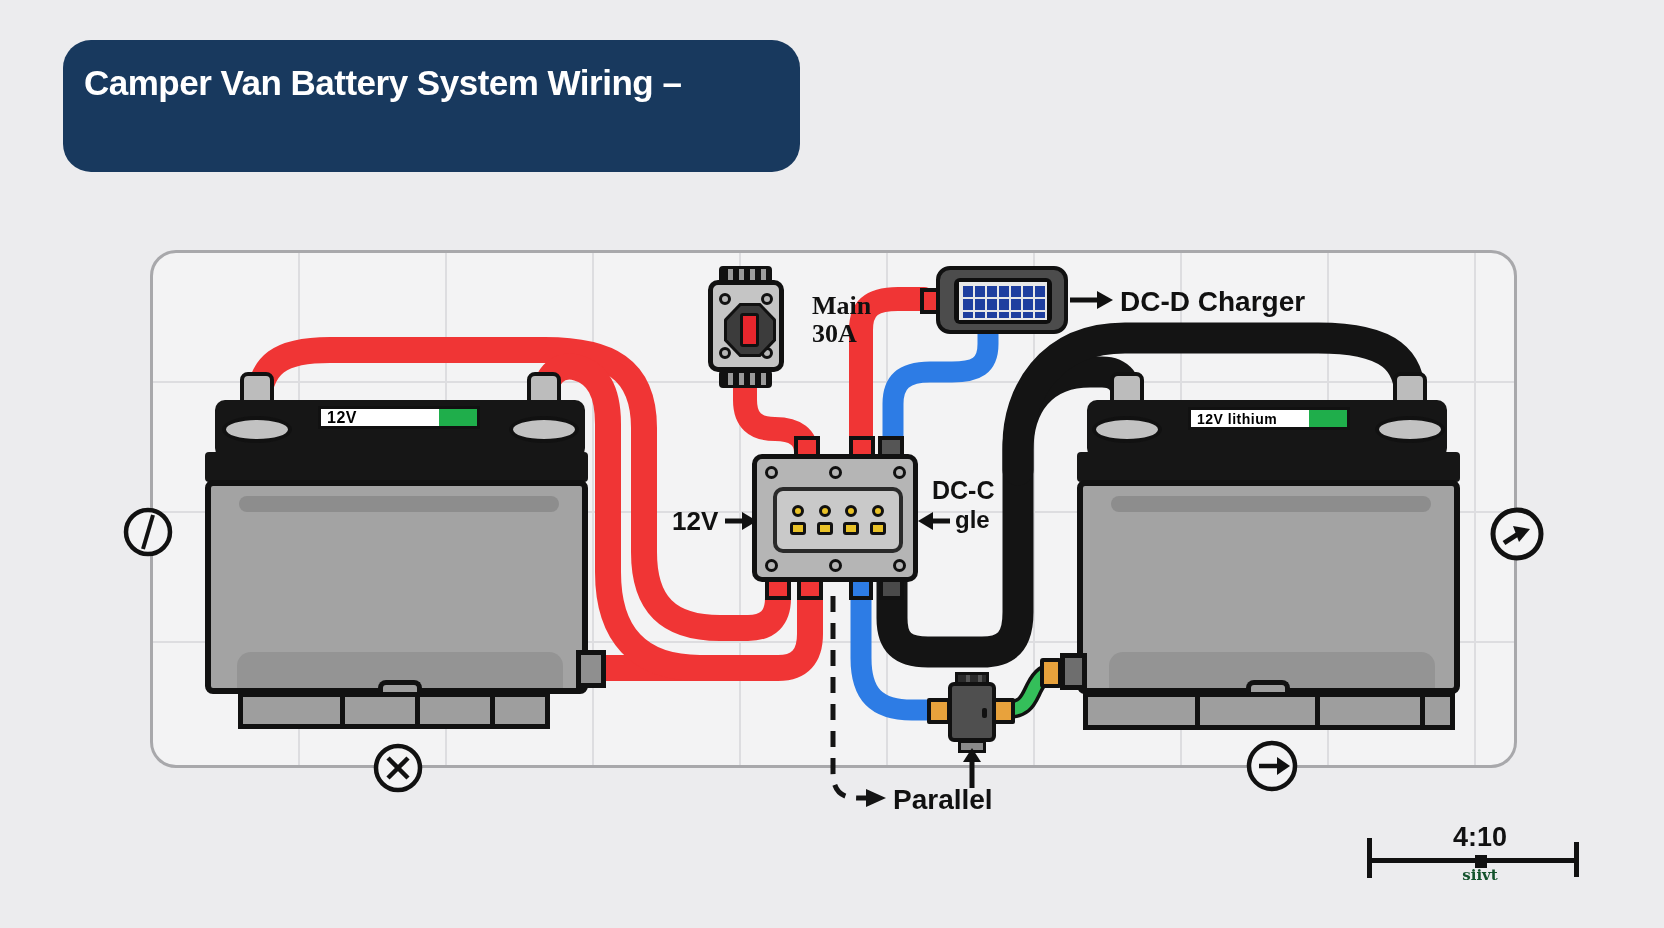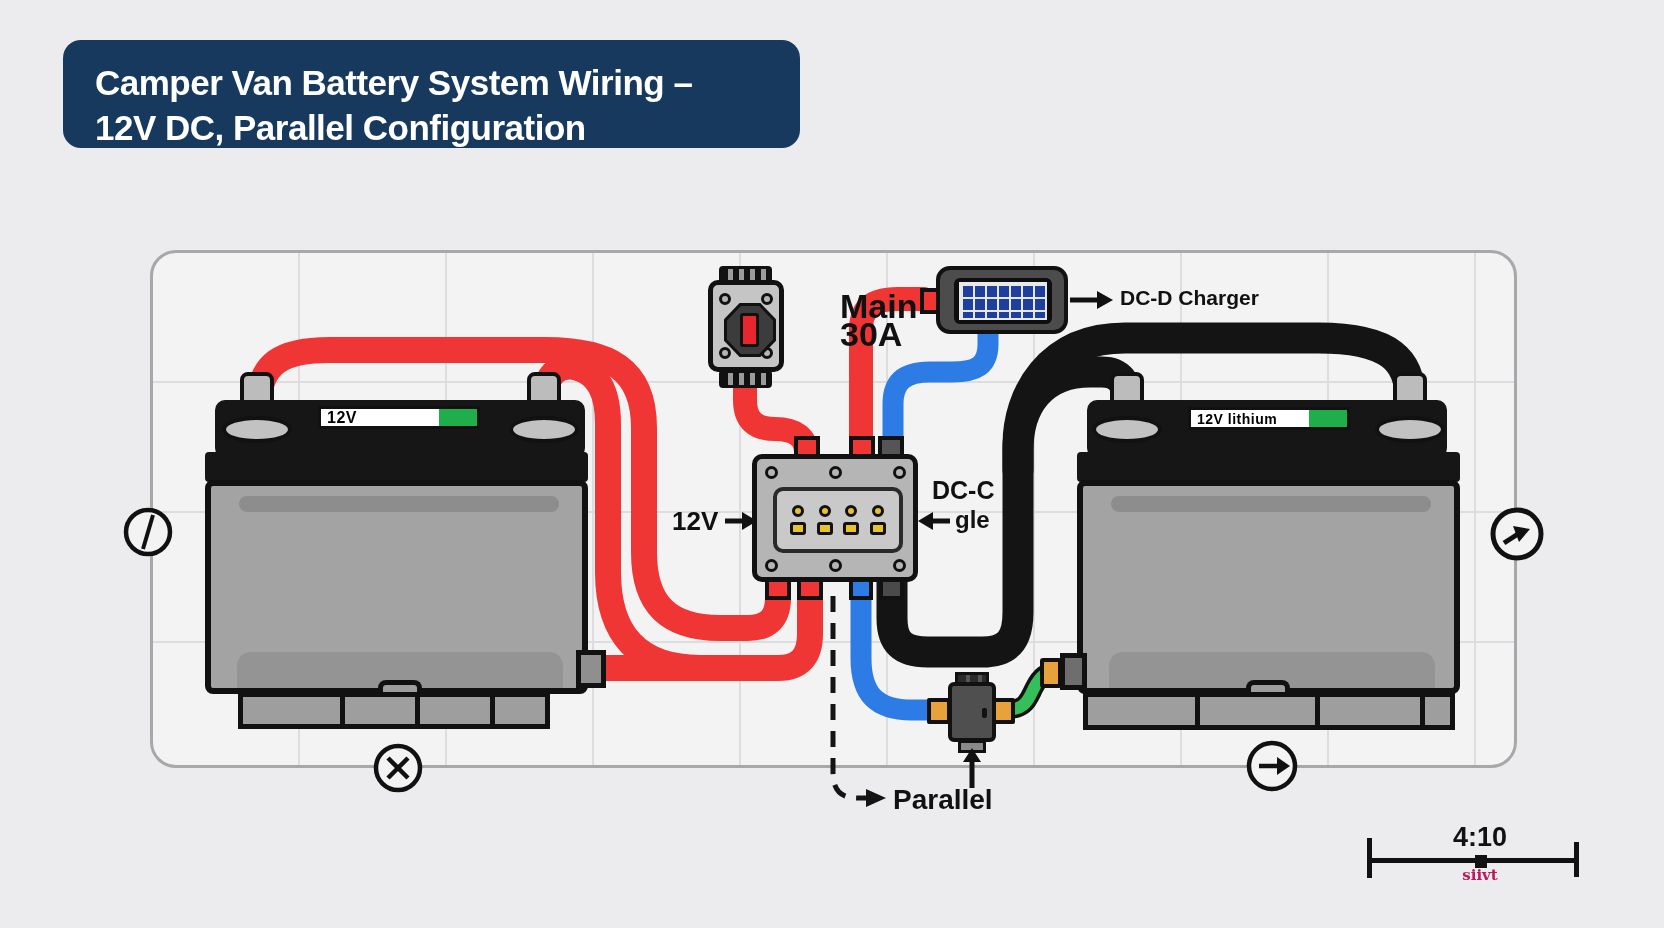--- a/index.html
+++ b/index.html
@@ -1,22 +1,22 @@
 <!DOCTYPE html>
 <html><head>
 <meta charset="utf-8">
 <style>
   html,body{margin:0;padding:0;background:#ececee;}
   #stage{position:relative;width:1664px;height:928px;background:#ececee;overflow:hidden;
          font-family:"Liberation Sans",sans-serif;}
   .abs{position:absolute;}
 
   
-  .banner{left:63px;top:40px;width:737px;height:108px;background:#18395e;border-radius:18px;
-          color:#fff;font-weight:bold;font-size:35px;line-height:45px;padding:20px 0 0 32px;
+  .banner{left:63px;top:40px;width:737px;height:132px;background:#18395e;border-radius:28px;
+          color:#fff;font-weight:bold;font-size:35px;line-height:45px;padding:20px 0 0 21px;
           box-sizing:border-box;letter-spacing:-0.5px;}
 
   
   .frame{left:150px;top:250px;width:1367px;height:518px;background:#f3f3f4;
          border:3px solid #a8a8ab;border-radius:26px;box-sizing:border-box;
          background-image:
            linear-gradient(to right,#dddde0 2px,transparent 2px),
            linear-gradient(to bottom,#dddde0 2px,transparent 2px);
          background-size:147px 130px;background-position:-2px -2px;}
 
@@ -232,37 +232,36 @@
     <line x1="388" y1="758" x2="408" y2="778" stroke="#111" stroke-width="4.5"></line>
     <line x1="408" y1="758" x2="388" y2="778" stroke="#111" stroke-width="4.5"></line>
 
     <circle cx="1272" cy="766" r="23" fill="#f3f3f4" stroke="#111" stroke-width="4.5"></circle>
     <line x1="1259" y1="766" x2="1277" y2="766" stroke="#111" stroke-width="4.5"></line>
     <polygon points="1277,757 1290,766 1277,775" fill="#111"></polygon>
   </svg>
 
   <div class="abs banner">
     <div>Camper Van Battery System Wiring –</div>
-    <div>12V DC, Parallel Configuration</div>
-  </div>
-
-  <div class="abs lbl" style="left:840px;top:292px;font-size:34px;line-height:28px;">
+  </div>
+
+  <div class="abs lbl" style="left:812px;top:292px;font-size:26px;line-height:28px;font-family:Liberation Serif, serif;">
     <div>Main</div>
     <div>30A</div>
   </div>
 
   <div class="abs lbl" style="left:672px;top:506px;font-size:26px;">12V</div>
 
   <div class="abs lbl" style="left:932px;top:476px;font-size:25px;">DC-C</div>
   <div class="abs lbl" style="left:955px;top:506px;font-size:24px;">gle</div>
 
-  <div class="abs lbl" style="left:1120px;top:286px;font-size:21px;">DC-D Charger</div>
+  <div class="abs lbl" style="left:1120px;top:286px;font-size:28px;">DC-D Charger</div>
 
   <div class="abs lbl" style="left:893px;top:784px;font-size:28px;">Parallel</div>
 
   <div class="abs lbl" style="left:1440px;top:822px;width:80px;text-align:center;font-size:27px;">4:10</div>
   <div class="abs scale-el" style="left:1367px;top:838px;width:5px;height:40px;"></div>
   <div class="abs scale-el" style="left:1367px;top:858px;width:212px;height:5px;"></div>
   <div class="abs scale-el" style="left:1574px;top:842px;width:5px;height:35px;"></div>
   <div class="abs scale-el" style="left:1475px;top:855px;width:12px;height:13px;"></div>
-  <div class="abs" style="left:1445px;top:866px;width:70px;text-align:center;font-size:15px;font-weight:bold;font-family:'DejaVu Serif',serif;color:#be185d;">siivt</div>
+  <div class="abs" style="left:1445px;top:866px;width:70px;text-align:center;font-size:15px;font-weight:bold;font-family:'DejaVu Serif',serif;color:#14532d;">siivt</div>
 
 </div>
 
 </body></html>

